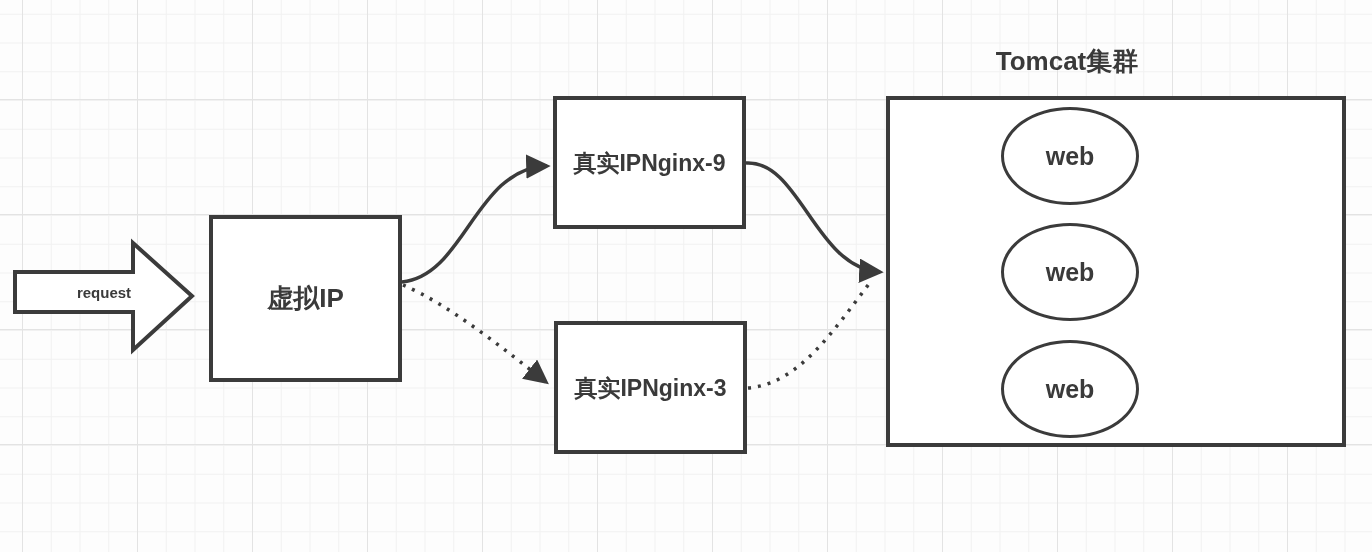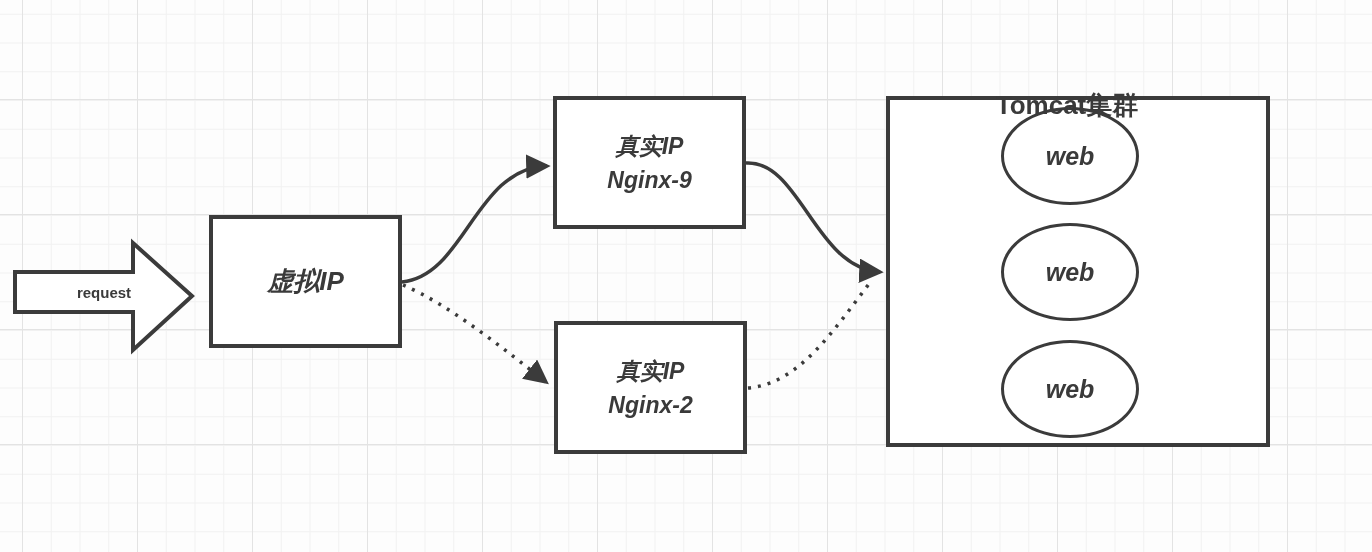--- a/index.html
+++ b/index.html
@@ -30,31 +30,30 @@
     pointer-events: none;
   }
   .box {
     position: absolute;
     box-sizing: border-box;
     background: #ffffff;
     border: 4px solid #3b3b3b;
     color: #3a3a3a;
     font-weight: bold;
     display: flex;
-    flex-direction: column;
+    flex-direction: row;
     align-items: center;
     justify-content: center;
     text-align: center;
     z-index: 2;
-    font-style: italic;
   }
-  #virtual-ip-box { left: 209px; top: 215px; width: 193px; height: 133px; font-size: 26px; }
+  #virtual-ip-box { left: 209px; top: 215px; width: 193px; height: 167px; font-size: 26px; }
   #nginx1-box { left: 553px; top: 96px;  width: 193px; height: 133px; font-size: 23px; line-height: 34px; }
   #nginx2-box { left: 554px; top: 321px; width: 193px; height: 133px; font-size: 23px; line-height: 34px; }
-  #tomcat-box { left: 886px; top: 96px;  width: 384px; height: 351px; justify-content: flex-start; }
+  #tomcat-box { left: 886px; top: 96px;  width: 460px; height: 351px; justify-content: flex-start; }
   .web-node {
     position: absolute;
     box-sizing: border-box;
     left: 111px;
     width: 138px;
     height: 98px;
     border: 3.5px solid #3b3b3b;
     border-radius: 50%;
     background: #ffffff;
     display: flex;
@@ -67,21 +66,21 @@
   #web-node-1 { top: 7px; }
   #web-node-2 { top: 123px; }
   #web-node-3 { top: 240px; }
   .floating-label {
     position: absolute;
     color: #3a3a3a;
     font-weight: bold;
     text-align: center;
     z-index: 3;
   }
-  #tomcat-title { left: 917px; top: 44px; width: 300px; font-size: 26px; margin-top: 44px; }
+  #tomcat-title { left: 917px; top: 44px; width: 300px; font-size: 26px; }
   #request-label { left: 15px; top: 279px; width: 178px; font-size: 15px; line-height: 28px; }
 </style>
 </head>
 <body>
 
 <div id="canvas">
 
   <svg id="connector-layer" viewBox="0 0 1372 552" xmlns="http://www.w3.org/2000/svg">
     <defs>
       <marker id="arrowhead" viewBox="0 0 10 10" refX="8.5" refY="5" markerWidth="7" markerHeight="7" orient="auto">
@@ -104,21 +103,21 @@
     <span>虚拟IP</span>
   </div>
 
   <div class="box" id="nginx1-box">
     <span>真实IP</span>
     <span>Nginx-9</span>
   </div>
 
   <div class="box" id="nginx2-box">
     <span>真实IP</span>
-    <span>Nginx-2</span>
+    <span>Nginx-3</span>
   </div>
 
   <div class="box" id="tomcat-box">
     <div class="web-node" id="web-node-1">
       <span>web</span>
     </div>
     <div class="web-node" id="web-node-2">
       <span>web</span>
     </div>
     <div class="web-node" id="web-node-3">

